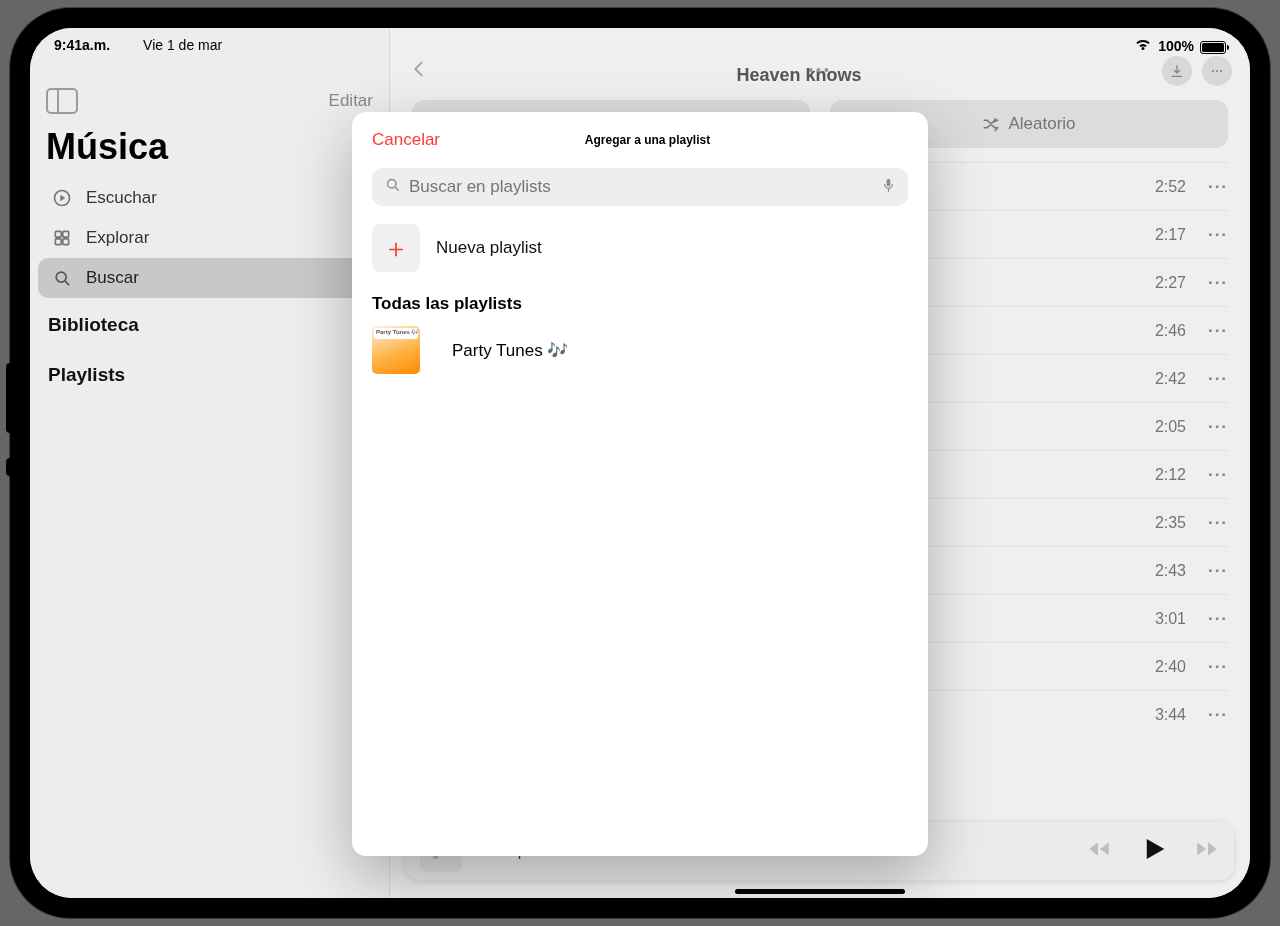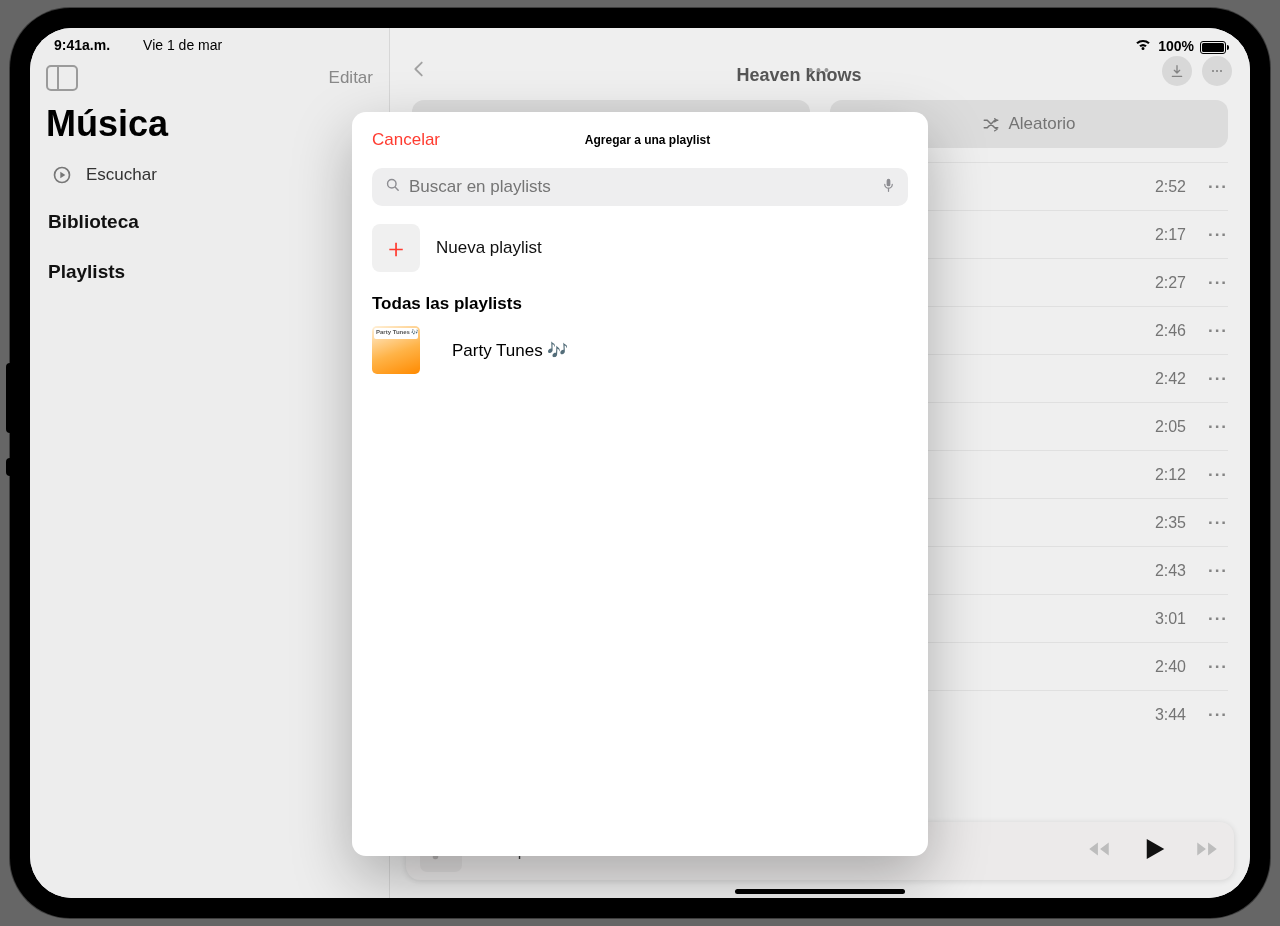--- a/index.html
+++ b/index.html
@@ -23,21 +23,21 @@
   .status .left { display:flex; gap:23px; font-weight:600; }
   .status .left .date { font-weight:400;margin-left:10px; }
   .status .right { margin-left:auto; display:flex; align-items:flex-end; gap:6px; font-weight:600; }
   .wifi, .battery-ico { display:inline-block; }
   .battery-ico { width:26px; height:13px; border:1.5px solid #000; border-radius:3px; position:relative; }
   .battery-ico:after { content:""; position:absolute; right:-4px; top:3px; width:2.5px; height:5px; background:#000; border-radius:0 2px 2px 0;}
   .battery-ico .fill { position:absolute; inset:1px; background:#000; border-radius:1.5px;}
 
   
   .app { position:absolute; inset:0; display:flex; }
-  .sidebar { width: 360px; background:#ededed; border-right:1px solid #d7d7d7; padding-top: 31px; }
+  .sidebar { width: 360px; background:#ededed; border-right:1px solid #d7d7d7; padding-top: 54px; }
   .content { flex:1; position:relative; background:#fff; }
 
   
   .sb-top { display:flex; align-items:center; padding: 6px 16px 8px; }
   .sb-top .panel-btn { width:32px; height:26px; border:2px solid #9b9b9b; border-radius:5px; position:relative; }
   .sb-top .panel-btn:after { content:""; position:absolute; left:9px; top:0; bottom:0; width:2px; background:#9b9b9b;}
   .sb-top .edit { margin-left:auto; font-size:17px; color:#888; }
   .sb-title { font-size:36px; font-weight:700; padding: 4px 16px 10px; }
 
   .nav-item { display:flex; align-items:center; gap:14px; padding: 10px 14px; font-size:17px; color:#333; border-radius:10px; margin:0 8px;}
@@ -124,20 +124,40 @@
 
         <div class="nav-item">
           <span class="ico">
             <svg viewBox="0 0 24 24">
                 <circle class="stroke" cx="12" cy="12" r="9"></circle>
                 <path d="M10 8l6 4-6 4z"></path>
               </svg>
           </span>
           <span>Escuchar</span>
         </div>
+        <div class="nav-item">
+          <span class="ico">
+            <svg viewBox="0 0 24 24">
+                <rect class="stroke" x="4" y="4" width="7" height="7" rx="1"></rect>
+                <rect class="stroke" x="13" y="4" width="7" height="7" rx="1"></rect>
+                <rect class="stroke" x="4" y="13" width="7" height="7" rx="1"></rect>
+                <rect class="stroke" x="13" y="13" width="7" height="7" rx="1"></rect>
+              </svg>
+          </span>
+          <span>Explorar</span>
+        </div>
+        <div class="nav-item active">
+          <span class="ico">
+            <svg viewBox="0 0 24 24">
+                <circle class="stroke" cx="11" cy="11" r="6"></circle>
+                <path class="stroke" d="M20 20l-4-4"></path>
+              </svg>
+          </span>
+          <span>Buscar</span>
+        </div>
 
         <div class="sb-section">
           <span>Biblioteca</span>
           <span class="chev">›</span>
         </div>
         <div class="sb-section">
           <span>Playlists</span>
           <span class="chev">›</span>
         </div>
       </div>

